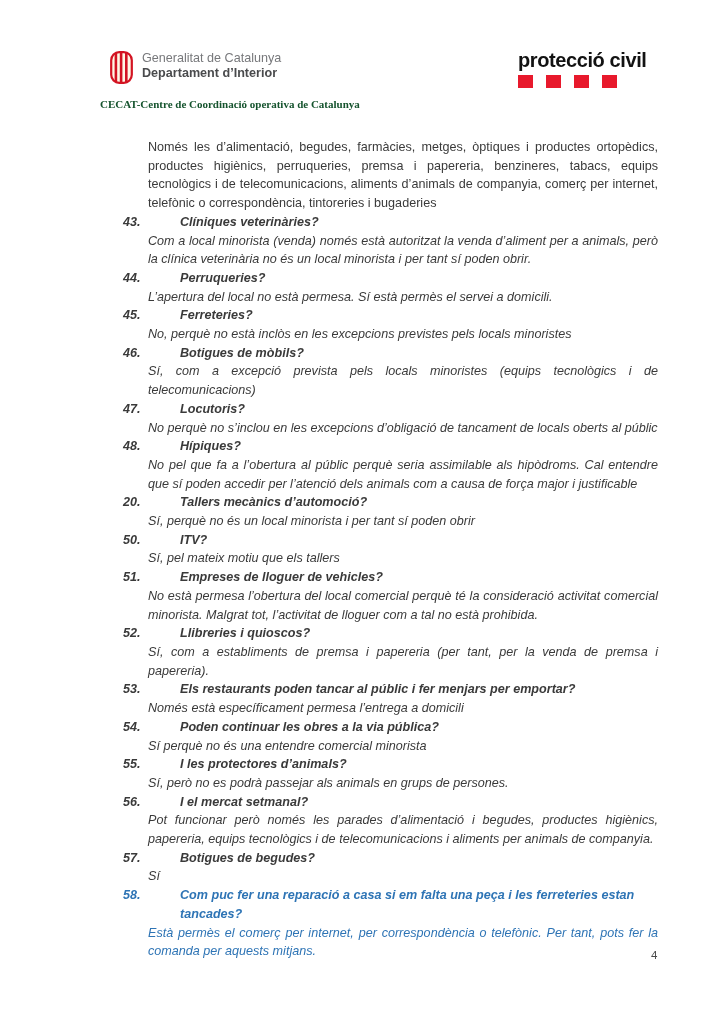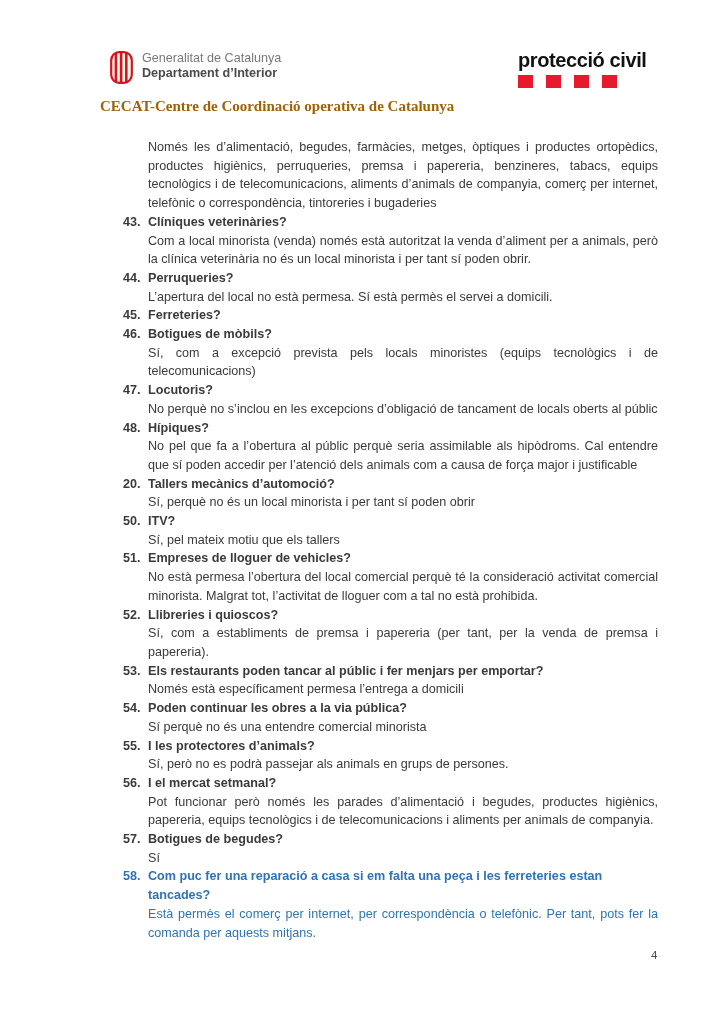--- a/index.html
+++ b/index.html
@@ -14,29 +14,29 @@
   
   .logo-block{position:absolute;left:110px;top:51px;display:flex;align-items:flex-start;gap:9px;}
   .logo-text{line-height:15px;font-size:12.6px;}
   .logo-text .l1{color:#77787b;}
   .logo-text .l2{color:#4a4b4d;font-weight:bold;}
   .brand-block{position:absolute;left:518px;top:49px;width:140px;}
   .brand-name{font-size:20px;font-weight:bold;color:#121212;letter-spacing:-0.4px;line-height:22px;}
   .brand-squares{margin-top:4px;display:flex;gap:13px;}
   .brand-squares .sq{width:15px;height:13px;background:var(--accent-red);}
   .doc-subtitle{position:absolute;left:100px;top:98px;font-family:"Liberation Serif",serif;
-    font-weight:bold;font-size:15px;color:#a16207;}
+    font-weight:bold;font-size:11px;color:#14532d;}
 
   
   .content{position:absolute;left:148px;top:138px;width:510px;
     font-size:12.6px;line-height:18.7px;}
   .content p{margin:0;text-align:justify;}
-  .faq-item{position:relative;}
+  .faq-item{position:relative;font-style:italic;}
   .faq-item .num{position:absolute;left:-25px;font-weight:bold;}
-  .faq-item .q{font-weight:bold;display:block;text-align:left;}
+  .faq-item .q{font-weight:bold;display:block;text-align:left;margin-left:32px;}
   .faq-item.blue .num,
   .faq-item.blue .q,
   .faq-item.blue .a{color:var(--link-blue);}
 
   
   .page-number{position:absolute;left:651px;top:949px;font-size:11.5px;color:#4a4a4a;}
 </style>
 </head>
 <body>
 
@@ -87,20 +87,21 @@
 
   <div class="faq-item">
     <span class="num">44.</span>
     <span class="q">Perruqueries?</span>
     <p class="a">L’apertura del local no està permesa. Sí està permès el servei a domicili.</p>
   </div>
 
   <div class="faq-item">
     <span class="num">45.</span>
     <span class="q">Ferreteries?</span>
+    <p class="a">No, perquè no està inclòs en les excepcions previstes pels locals minoristes</p>
   </div>
 
   <div class="faq-item">
     <span class="num">46.</span>
     <span class="q">Botigues de mòbils?</span>
     <p class="a">Sí, com a excepció prevista pels locals minoristes (equips tecnològics i de telecomunicacions)</p>
   </div>
 
   <div class="faq-item">
     <span class="num">47.</span>

